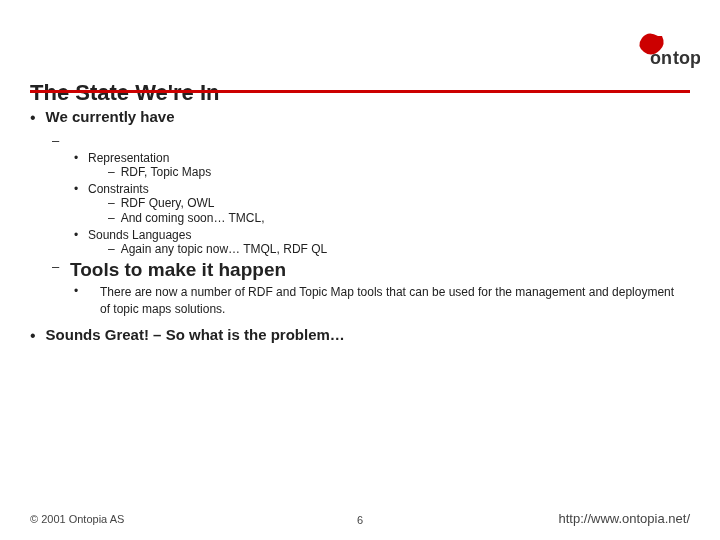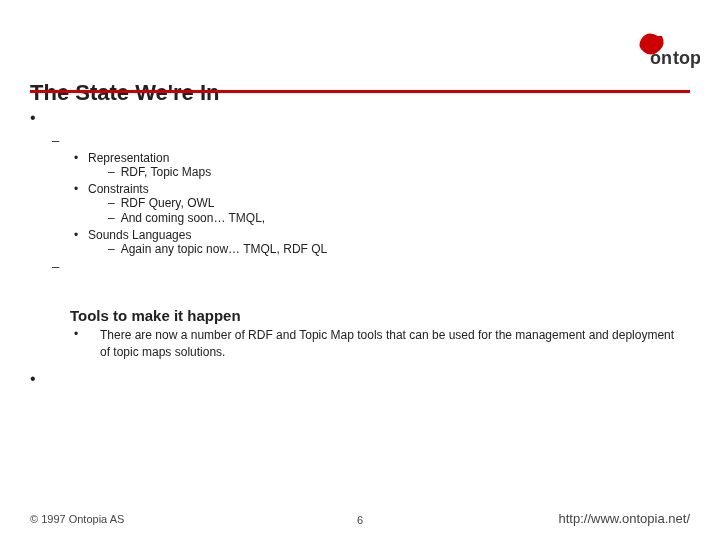--- a/index.html
+++ b/index.html
@@ -114,23 +114,22 @@
       align-items: flex-start;
       font-size: 12px;
       margin-bottom: 1px;
     }
     .sub-sub-sub-dash {
       margin-right: 6px;
       color: #222;
     }
 
     .bold-bullet {
-      font-size: 15px;
-      font-weight: bold;
-      margin-top: 48px;
+      font-size: 19px;
+      font-weight: bold;
     }
 
     
     .footer {
       position: absolute;
       bottom: 14px;
       left: 30px;
       right: 30px;
       display: flex;
       justify-content: space-between;
@@ -176,20 +175,21 @@
 
 <div class="slide-title">The State We're In</div>
 
 <div class="divider"></div>
 
 <div class="content">
 
   <div class="main-bullet-row">
     <div class="bullet-main">
       <span class="bullet-dot">•</span>
+      <span class="bullet-text">We currently have</span>
     </div>
 
     <div class="sub-list">
 
       <div class="dash-item">
         <span class="dash">–</span>
       </div>
 
       <div class="sub-sub-list">
 
@@ -210,21 +210,21 @@
           <span class="sub-sub-dot">•</span>
           <div>
             <span>Constraints</span>
             <div class="sub-sub-sub-list">
               <div class="sub-sub-sub-item">
                 <span class="sub-sub-sub-dash">–</span>
                 <span>RDF Query, OWL</span>
               </div>
               <div class="sub-sub-sub-item">
                 <span class="sub-sub-sub-dash">–</span>
-                <span>And coming soon… TMQL,</span>
+                <span>And coming soon… TMCL,</span>
               </div>
             </div>
           </div>
         </div>
 
         <div class="sub-sub-item">
           <span class="sub-sub-dot">•</span>
           <div>
             <span>Sounds Languages</span>
             <div class="sub-sub-sub-list">
@@ -246,22 +246,23 @@
           <span class="sub-sub-dot">•</span>
           <span style="max-width: 580px; line-height: 1.4; margin-left: 12px;">There are now a number of RDF and Topic Map tools that can be used for the management and deployment of topic maps solutions.</span>
         </div>
       </div>
     </div>
   </div>
 
   <div class="main-bullet-row" style="margin-top: 6px;">
     <div class="bullet-main">
       <span class="bullet-dot">•</span>
+      <span class="sounds-great">Sounds Great! – So what is the problem…</span>
     </div>
   </div>
 
 </div>
 
 <div class="footer">
-  <span>© 1997 Ontopia AS</span>
+  <span>© 2001 Ontopia AS</span>
   <span class="footer-right">http://www.ontopia.net/</span>
 </div>
 <div class="footer-center">6</div>
 
 </body></html>

